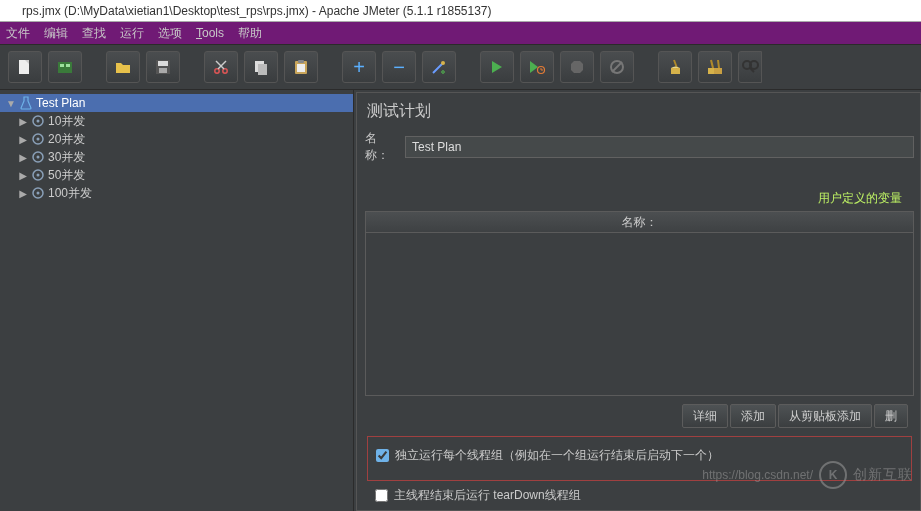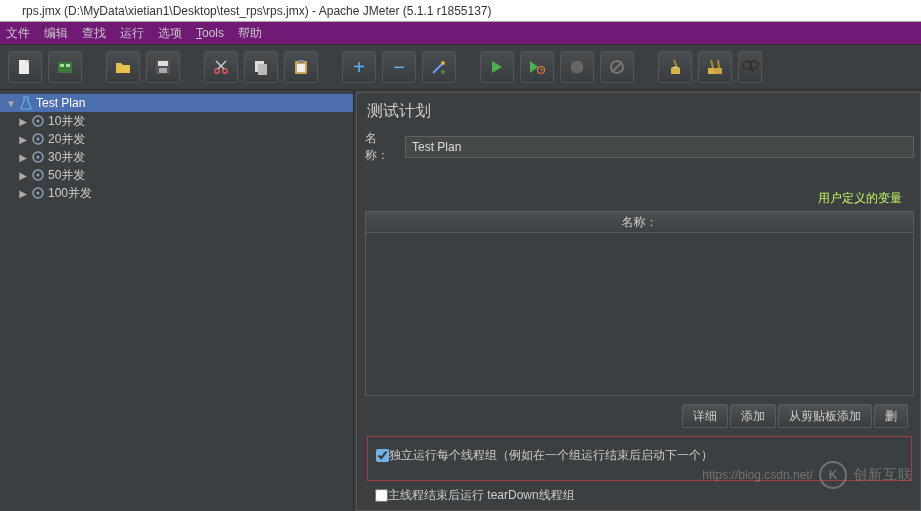--- a/index.html
+++ b/index.html
@@ -27,21 +27,21 @@
   .panel-title { font-size: 16px; color: #ccc; margin: 2px 0 8px 2px; }
   .field-row { display: flex; align-items: center; margin-bottom: 6px; gap: 6px; }
   .field-label { width: 34px; color: #c8c8c8; text-align: left; }
   .field-input { flex: 1; height: 22px; background: #45494a; border: 1px solid #616161; color: #ddd; padding: 0 6px; font-size: 12px; }
   .section-label { text-align: right; color: #bef264; padding-right: 12px; margin-top: 20px; }
   .table-head { height: 22px; background: linear-gradient(#4c4f51,#3e4143); border: 1px solid #5b5b5b; display: flex; align-items: center; justify-content: center; color: #ccc; margin-top: 4px; }
   .table-body { flex: 1; background: #3c3f41; border-left: 1px solid #5b5b5b; border-right: 1px solid #5b5b5b; border-bottom: 1px solid #5b5b5b; min-height: 140px; }
   .btn-row { display: flex; gap: 2px; padding: 8px 6px; justify-content: flex-end; }
   .btn { height: 24px; padding: 0 10px; background: linear-gradient(#4e5254,#3b3e40); border: 1px solid #5c5c5c; border-radius: 2px; color: #d0d0d0; cursor: pointer; font-size: 12px; display: flex; align-items: center; }
   .check-section { border: 1px solid #a04040; padding: 10px 8px; margin: 0 2px; }
-  .check-row { display: flex; align-items: center; margin-bottom: 6px; color: #ccc; }
+  .check-row { display: flex; align-items: center; gap: 6px; margin-bottom: 6px; color: #ccc; }
   .check-row input { width: 13px; height: 13px; accent-color: #6fb2e8; }
   .watermark { position: absolute; right: 8px; bottom: 22px; color: #9a9a9a; opacity: 0.55; font-size: 12px; display: flex; align-items: center; gap: 6px; pointer-events: none; }
   .wm-logo { width: 28px; height: 28px; border: 2px solid #9a9a9a; border-radius: 50%; display: flex; align-items: center; justify-content: center; font-weight: bold; font-size: 12px; position: relative; }
   .wm-text { font-size: 14px; letter-spacing: 1px; }
   svg { display: block; }
 </style>
 </head>
 <body>
 
 <div class="titlebar">

